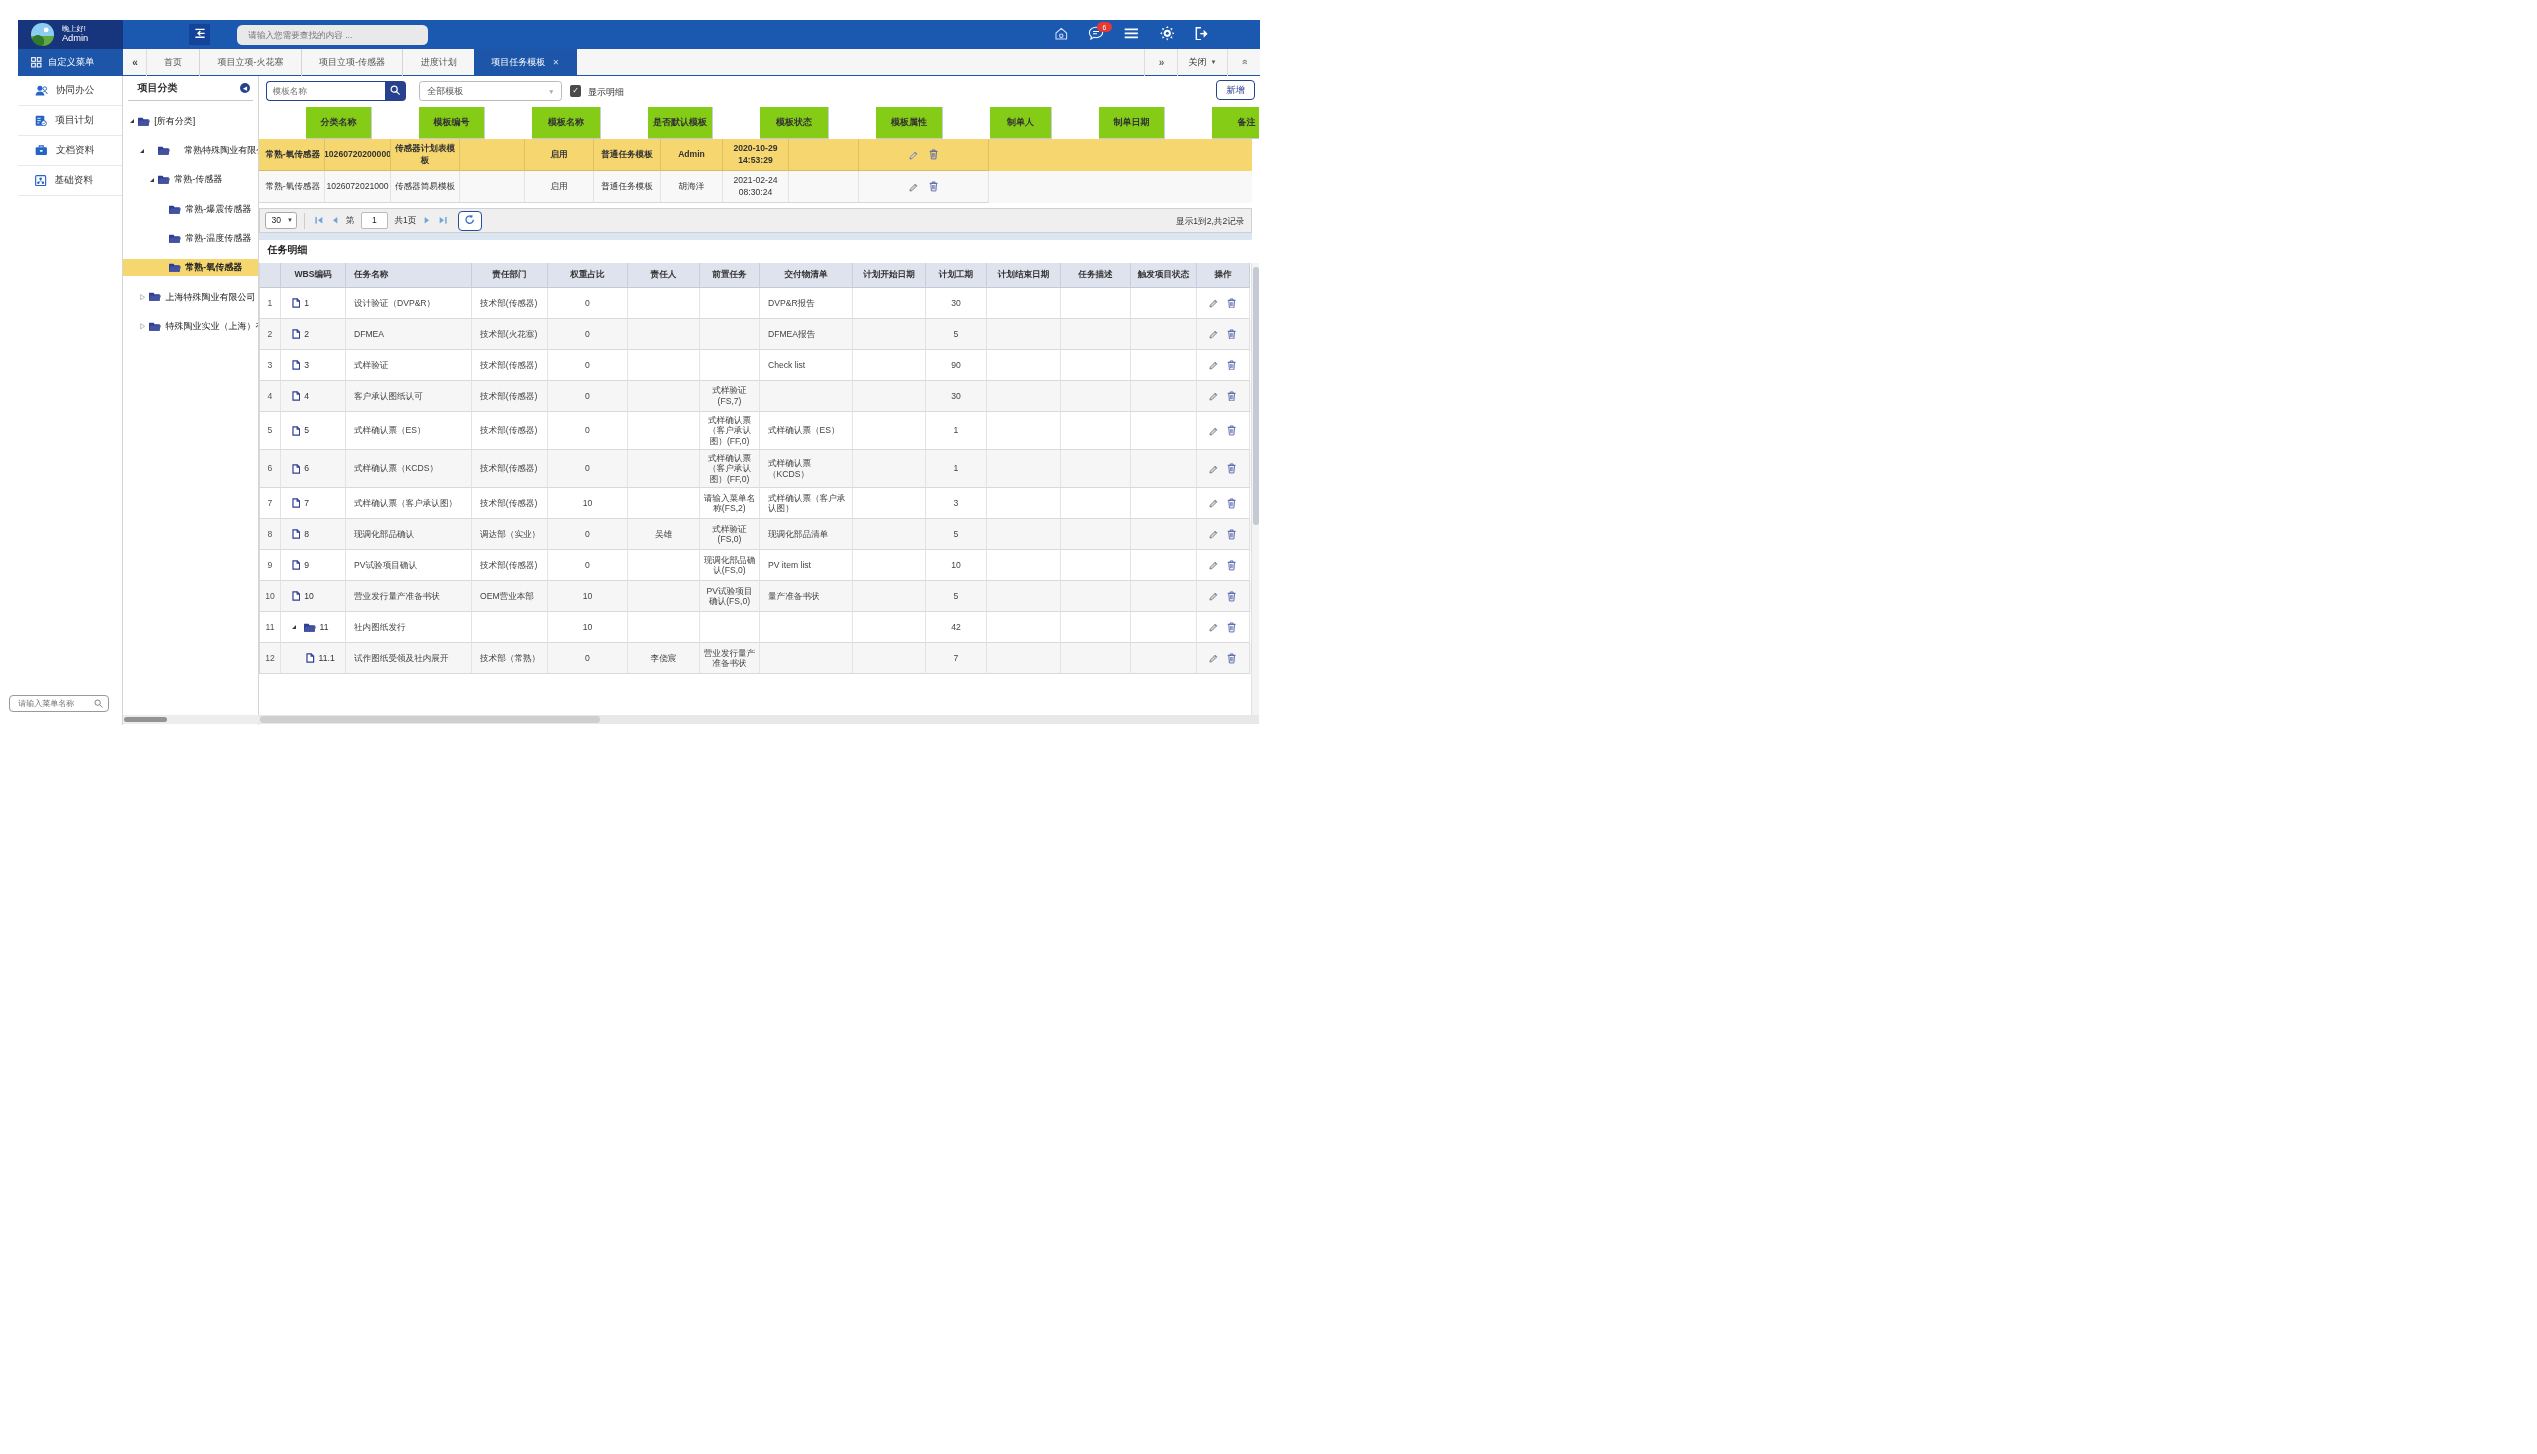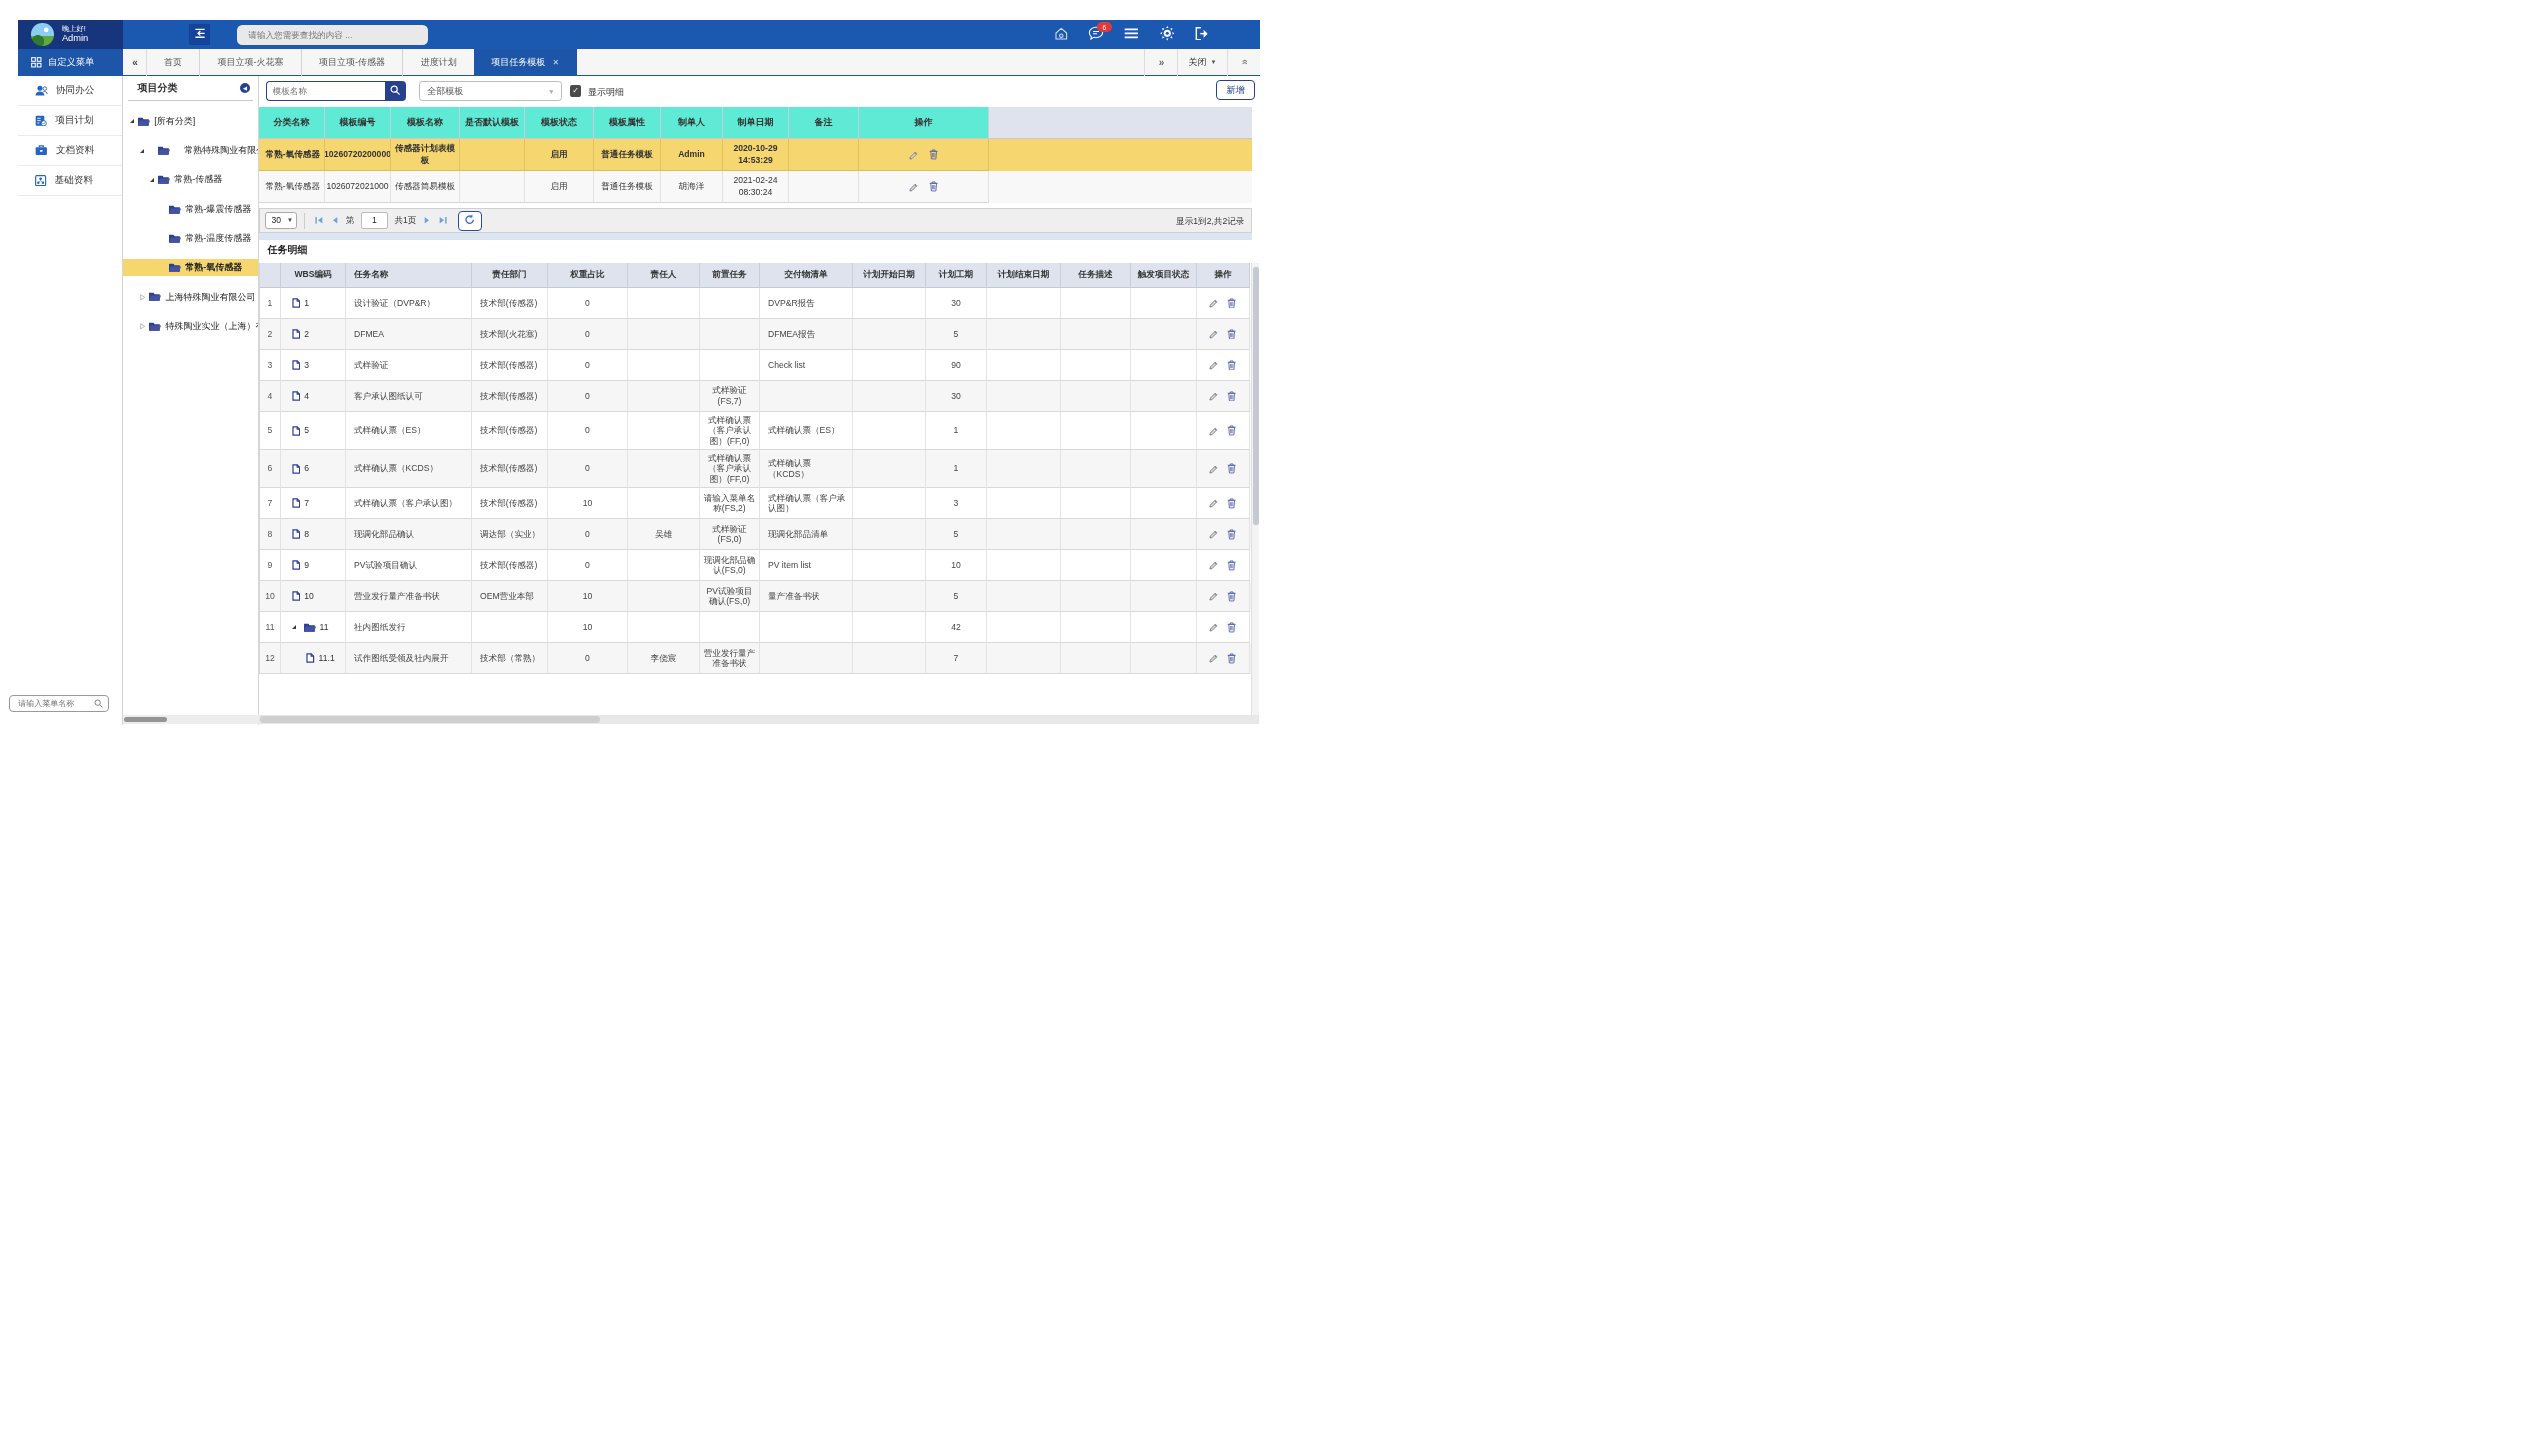--- a/index.html
+++ b/index.html
@@ -89,22 +89,22 @@
   .fselect .chev{margin-left:auto;margin-right:6.6px;color:#aaa;font-size:6.6px;}
   .fcheck{position:absolute;left:311px;top:5.3px;width:11.3px;height:11.3px;background:#4a4a4a;border-radius:2px;color:#fff;
           font-size:8px;display:flex;align-items:center;justify-content:center;cursor:pointer;}
   .fchecklabel{position:absolute;left:329px;top:6px;font-size:9px;color:#333;}
   .addbtn{position:absolute;left:957px;top:0;width:39px;height:20px;border:1.3px solid #27418f;border-radius:4px;background:#fff;
           color:#27418f;font-size:9.3px;display:flex;align-items:center;justify-content:center;box-sizing:border-box;cursor:pointer;}
 
   
   .t1{position:absolute;left:0;top:31px;width:993px;}
   .t1head{display:flex;}
-  .t1head .hc{background:#5eead4;border-right:0.7px solid #c9cede;border-bottom:0.7px solid #c4c9da;box-sizing:border-box;
-              height:32px;display:flex;align-items:center;justify-content:center;font-size:9px;font-weight:bold;color:#333;}
+  .t1head .hc{background:#84cc16;border-right:0.7px solid #c9cede;border-bottom:0.7px solid #c4c9da;box-sizing:border-box;
+              height:32px;display:flex;align-items:center;justify-content:center;font-size:9px;font-weight:bold;color:#333;margin-left:47px;}
   .t1head .filler{flex:1;background:#dfe3ee;border-bottom:0.7px solid #c4c9da;}
   .t1row{display:flex;cursor:pointer;background:#fff;}
   .t1row.alt{background:#f8f8f8;}
   .t1row.sel{background:#f6d76f;font-weight:bold;}
   .t1row .c{min-height:32px;border-right:0.7px solid #e2e2e2;border-bottom:0.7px solid #d6d6d6;box-sizing:border-box;
             display:flex;align-items:center;justify-content:center;font-size:8.6px;color:#333;text-align:center;
             padding:2px 2.7px;line-height:11.3px;}
   .t1row.sel .c{border-right:0.7px solid rgba(0,0,0,0.10);border-bottom:0.7px solid rgba(0,0,0,0.12);}
   .t1row .c.left{justify-content:flex-start;text-align:left;padding-left:6.6px;}
   .t1row .c.code{white-space:nowrap;overflow:hidden;padding:0 1.3px;}

